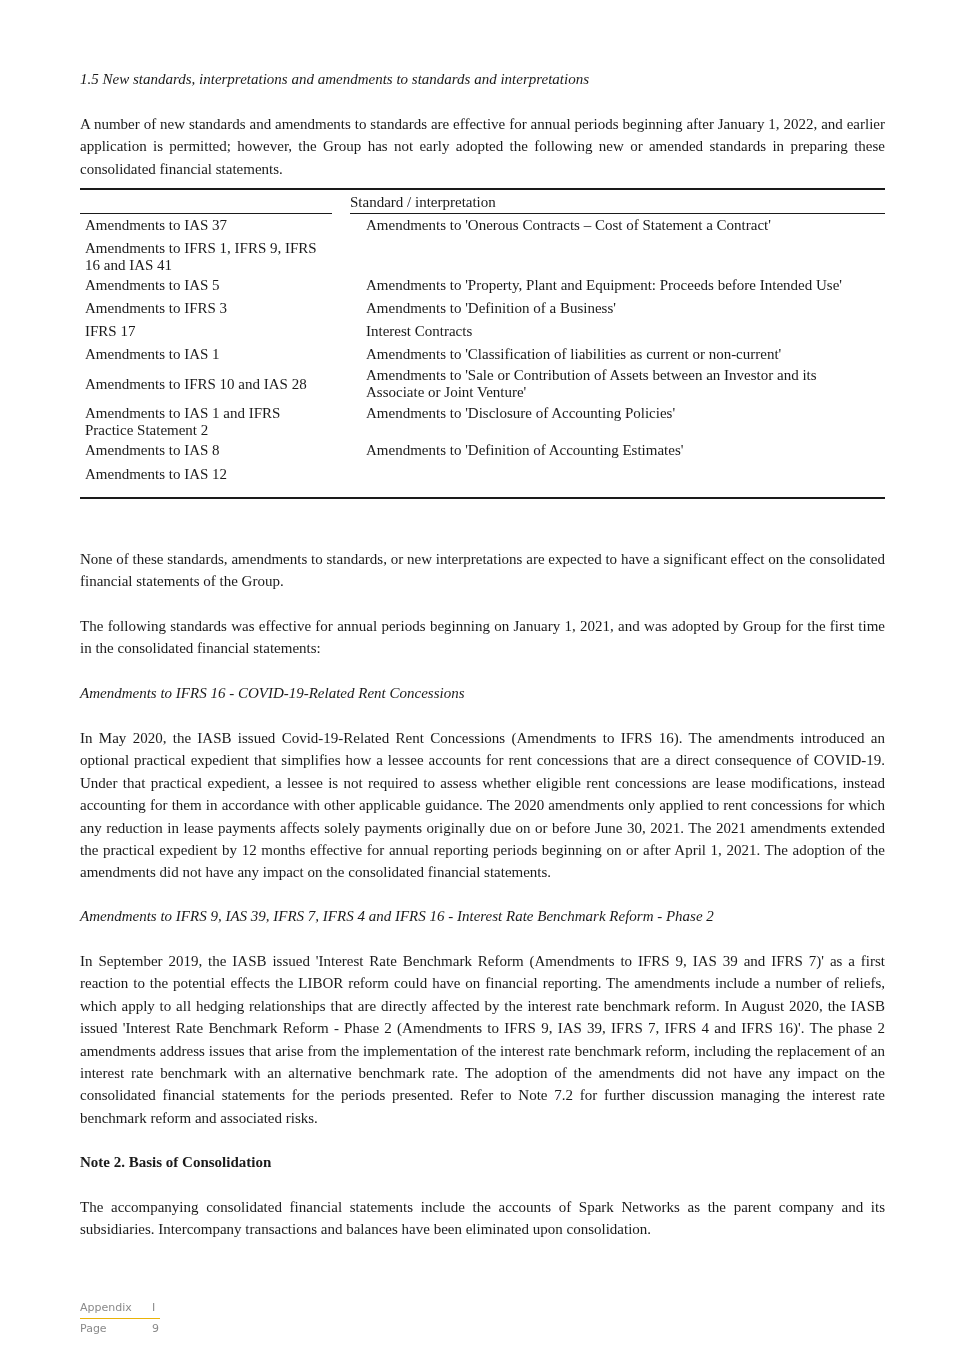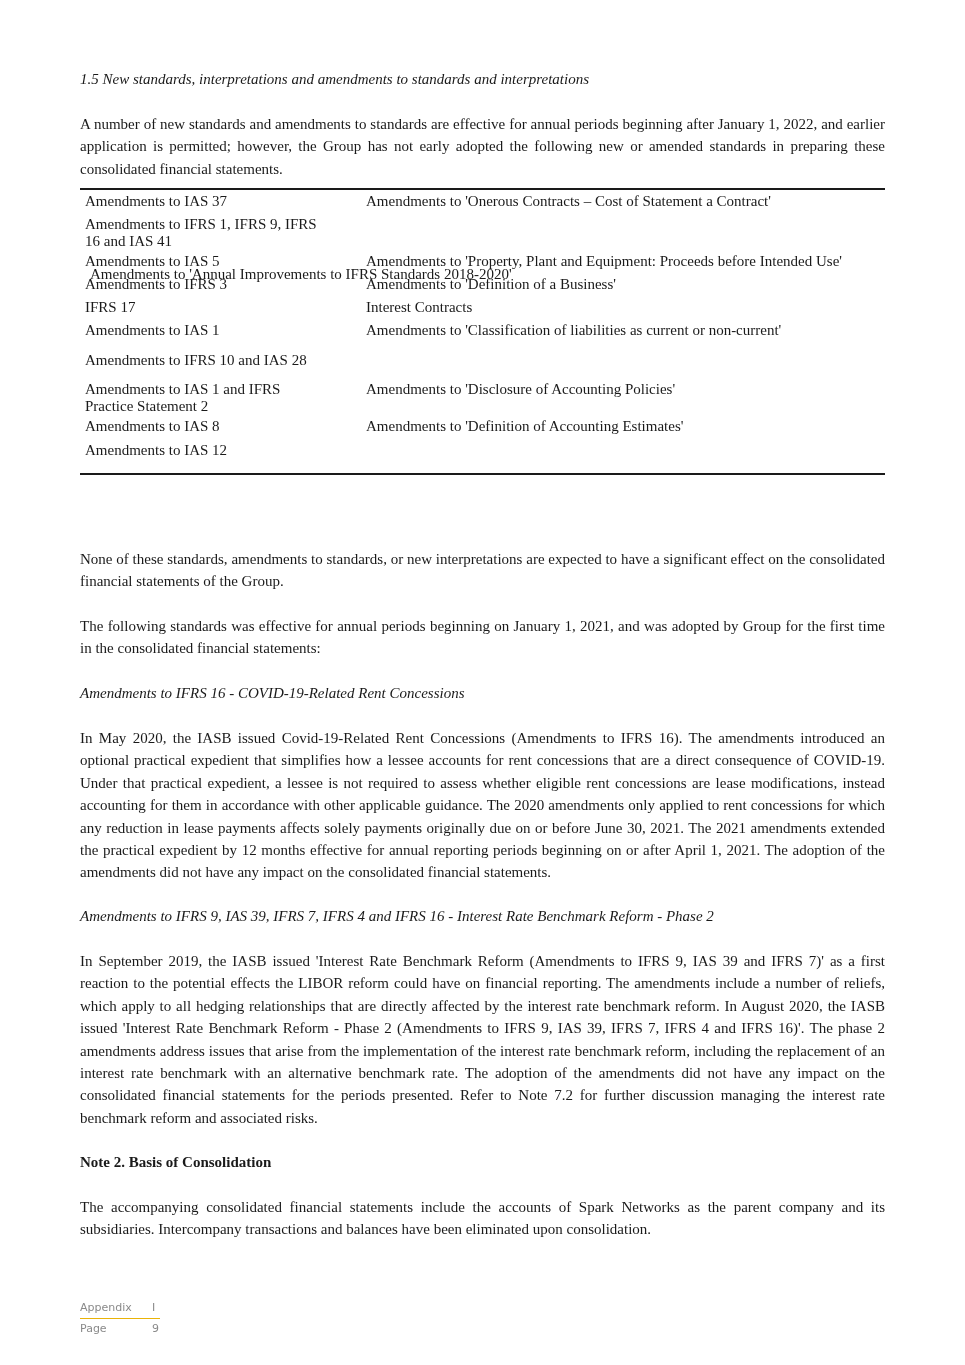--- a/index.html
+++ b/index.html
@@ -109,47 +109,51 @@
 </head>
 <body>
 
 <div class="page">
 
   <p class="heading-italic abs" style="top:68px;">1.5  New standards, interpretations and amendments to standards and interpretations</p>
 
   <p class="para abs" style="top:113px;">A number of new standards and amendments to standards are effective for annual periods beginning after January 1, 2022, and earlier application is permitted; however, the Group has not early adopted the following new or amended standards in preparing these consolidated financial statements.</p>
 
   <div class="std-table">
+    <div class="tbl-header">
+      <div class="hdr-left-line"></div>
+      <div class="hdr-right">Standard / interpretation</div>
+    </div>
     <div id="tbl-body">
       <div class="tbl-row" style="height:23px;align-items:center;">
         <div class="col-left">Amendments to IAS 37</div>
         <div class="col-right">Amendments to 'Onerous Contracts – Cost of Statement a Contract'</div>
       </div>
-      <div class="tbl-row" style="height:37px;padding-top:3px;box-sizing:border-box;flex-direction:column;">
+      <div class="tbl-row" style="height:37px;padding-top:3px;box-sizing:border-box;">
         <div class="col-left" style="padding-right:20px;">Amendments to IFRS 1, IFRS 9, IFRS 16 and IAS 41</div>
-        <div class="col-right">Amendments to 'Annual Improvements to IFRS Standards 2018-2020'</div>
       </div>
       <div class="tbl-row" style="height:23px;align-items:center;">
         <div class="col-left">Amendments to IAS 5</div>
         <div class="col-right">Amendments to 'Property, Plant and Equipment: Proceeds before Intended Use'</div>
       </div>
       <div class="tbl-row" style="height:23px;align-items:center;">
         <div class="col-left">Amendments to IFRS 3</div>
         <div class="col-right">Amendments to 'Definition of a Business'</div>
       </div>
       <div class="tbl-row" style="height:23px;align-items:center;">
         <div class="col-left">IFRS 17</div>
         <div class="col-right">Interest Contracts</div>
       </div>
       <div class="tbl-row" style="height:23px;align-items:center;">
         <div class="col-left">Amendments to IAS 1</div>
         <div class="col-right">Amendments to 'Classification of liabilities as current or non-current'</div>
       </div>
       <div class="tbl-row" style="height:36px;align-items:center;">
         <div class="col-left">Amendments to IFRS 10 and IAS 28</div>
+        <div class="col-right" style="padding-right:30px;">Amendments to 'Sale or Contribution of Assets between an Investor and its Associate or Joint Venture'</div>
       </div>
       <div class="tbl-row" style="height:37px;padding-top:3px;box-sizing:border-box;">
         <div class="col-left" style="padding-right:30px;">Amendments to IAS 1 and IFRS Practice Statement 2</div>
         <div class="col-right">Amendments to 'Disclosure of Accounting Policies'</div>
       </div>
       <div class="tbl-row" style="height:23px;align-items:center;">
         <div class="col-left">Amendments to IAS 8</div>
         <div class="col-right">Amendments to 'Definition of Accounting Estimates'</div>
       </div>
       <div class="tbl-row" style="height:35px;padding-top:4px;box-sizing:border-box;overflow:hidden;">

